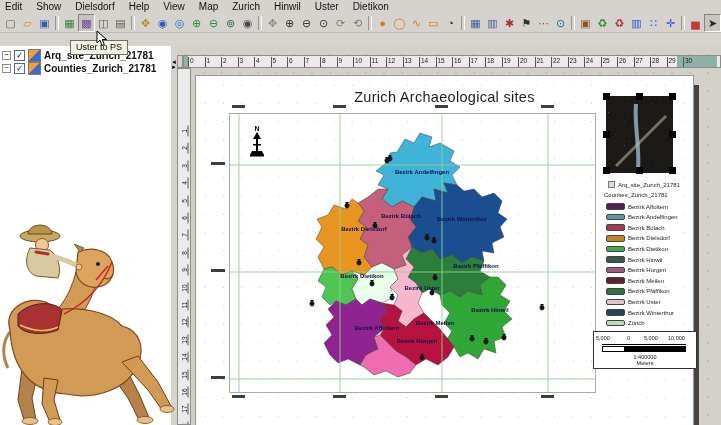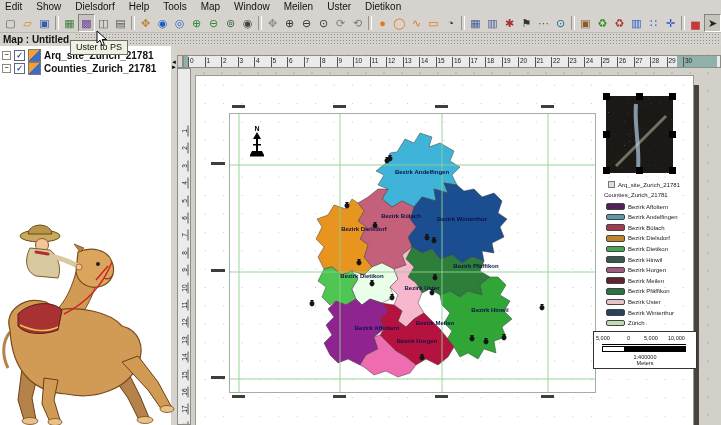--- a/index.html
+++ b/index.html
@@ -72,24 +72,24 @@
 </head>
 <body>
 
 <div class="screen">
 
   <div class="menubar">
       <span>Edit</span>
       <span>Show</span>
       <span>Dielsdorf</span>
       <span>Help</span>
-      <span>Tools</span>
+      <span>View</span>
       <span>Map</span>
-      <span>Window</span>
-      <span>Meilen</span>
+      <span>Zurich</span>
+      <span>Hinwil</span>
       <span>Uster</span>
       <span>Dietikon</span>
     </div>
   <div class="toolbar">
       <span class="icon" style="color: rgb(90, 90, 90);">▢</span>
       <span class="icon" style="color: rgb(201, 151, 47);">▱</span>
       <span class="icon" style="color: rgb(47, 95, 174);">▣</span>
       <div class="sep"></div>
       <span class="icon" style="color: rgb(63, 127, 63);">▦</span>
       <span class="icon pressed" style="color: rgb(111, 66, 160);">▩</span>
@@ -128,23 +128,20 @@
       <span class="icon" style="color: rgb(46, 139, 34);">♻</span>
       <span class="icon" style="color: rgb(168, 50, 50);">♻</span>
       <span class="icon" style="color: rgb(36, 86, 200);">▥</span>
       <span class="icon" style="color: rgb(36, 86, 200);">∷</span>
       <span class="icon" style="color: rgb(36, 86, 200);">✛</span>
       <div class="sep"></div>
       <span class="icon" style="color: rgb(194, 58, 58);">▅</span>
       <span class="icon pressed" style="color: rgb(34, 34, 34);">➤</span>
     </div>
 
-  <div class="titlebar">
-    <span class="title">Map : Untitled</span>
-  </div>
 
   <div class="toc">
       <div class="tocrow" style="top: 3px;">
         <span class="expander">−</span>
         <span class="cbx">✓</span>
         <span class="lyricon"></span>
         <span>Arq_site_Zurich_21781</span>
       </div>
       <div class="tocrow" style="top: 16px;">
         <span class="expander">−</span>
@@ -210,20 +207,21 @@
         <span class="num" style="top: 284.2px;">14</span>
         <span class="num" style="top: 301.6px;">15</span>
         <span class="num" style="top: 319px;">16</span>
         <span class="num" style="top: 336.4px;">17</span>
         <span class="num" style="top: 353.8px;">18</span>
       </div>
     <div class="corner"></div>
     <div class="canvas">
       <div class="pageshadow"></div>
       <div class="page">
+        <div class="ptitle">Zurich Archaeological sites</div>
 
         <div class="mapframe">
           <svg id="mapsvg" width="365" height="278" viewBox="0 0 365 278">
               <path d="M95,25 L103,12 L112,16 L118,6 L130,10 L127,20 L138,16 L152,24 L148,34 L158,40 L150,48 L155,58 L142,56 L146,66 L132,62 L134,74 L120,70 L112,80 L100,74 L90,80 L80,72 L86,62 L76,58 L82,48 L74,44 L84,36 L88,26 Z" fill="#3fb4d8" stroke="#3c3c3c" stroke-width="0.5" transform="translate(72,13)"></path>
               <path d="M112,80 L120,70 L134,74 L132,62 L146,66 L142,56 L155,58 L162,64 L172,62 L180,70 L192,66 L200,74 L196,86 L205,92 L198,100 L202,110 L190,116 L192,126 L180,124 L182,134 L170,130 L160,136 L150,128 L138,132 L130,122 L120,126 L110,120 L106,110 L114,100 L108,92 Z" fill="#1b4d91" stroke="#3c3c3c" stroke-width="0.5" transform="translate(72,13)"></path>
               <path d="M80,72 L90,80 L100,74 L112,80 L108,92 L114,100 L106,110 L110,120 L100,128 L104,138 L92,142 L80,136 L70,140 L62,130 L66,118 L58,112 L64,100 L56,94 L62,84 L56,76 L66,70 L76,62 L86,62 Z" fill="#c4607a" stroke="#3c3c3c" stroke-width="0.5" transform="translate(72,13)"></path>
               <path d="M62,84 L56,94 L64,100 L58,112 L66,118 L62,130 L70,140 L62,148 L50,144 L40,148 L30,140 L22,142 L16,130 L22,120 L14,112 L20,100 L15,92 L26,88 L32,78 L44,82 L50,72 L56,76 Z" fill="#e8951f" stroke="#3c3c3c" stroke-width="0.5" transform="translate(72,13)"></path>
               <path d="M22,142 L30,140 L40,148 L50,144 L56,152 L50,162 L54,172 L44,178 L34,174 L28,178 L20,170 L24,160 L16,154 Z" fill="#4fc653" stroke="#3c3c3c" stroke-width="0.5" transform="translate(72,13)"></path>
               <path d="M50,144 L62,148 L70,140 L80,136 L92,142 L96,152 L88,160 L92,170 L80,176 L68,172 L60,178 L54,172 L50,162 L56,152 Z" fill="#e9ffe9" stroke="#3c3c3c" stroke-width="0.5" transform="translate(72,13)"></path>
               <path d="M110,120 L120,126 L130,122 L138,132 L150,128 L160,136 L170,130 L182,134 L178,144 L188,150 L178,158 L180,168 L166,164 L158,170 L148,164 L138,168 L128,162 L120,166 L114,156 L106,150 L112,140 L104,132 Z" fill="#2d7e3a" stroke="#3c3c3c" stroke-width="0.5" transform="translate(72,13)"></path>

